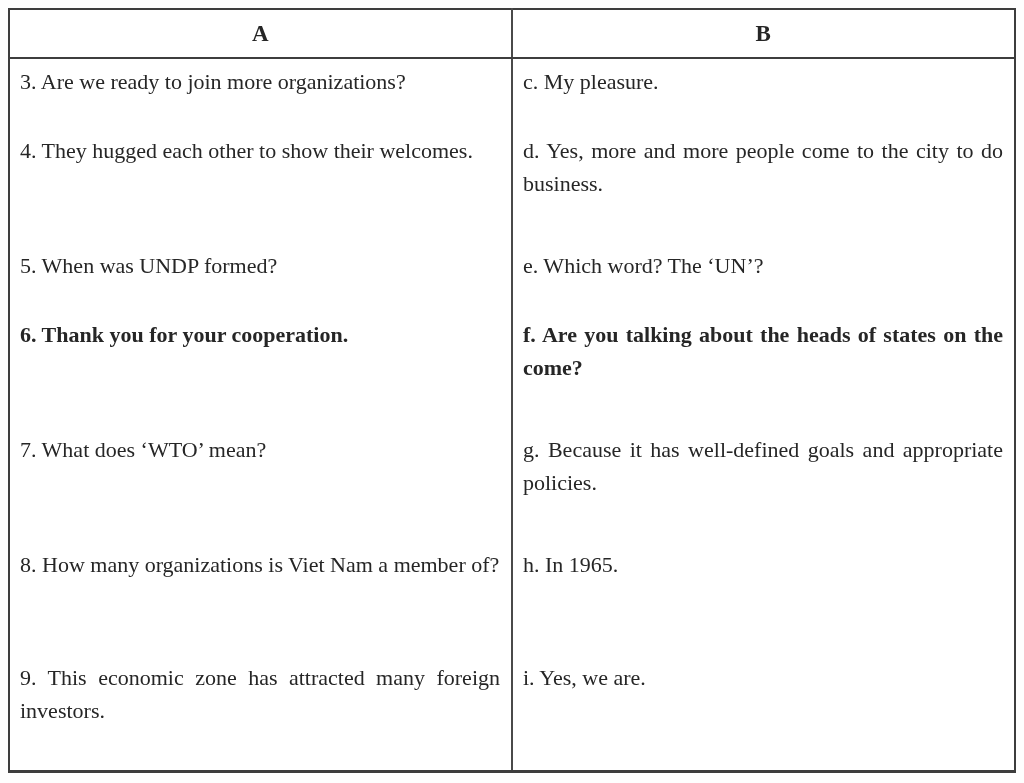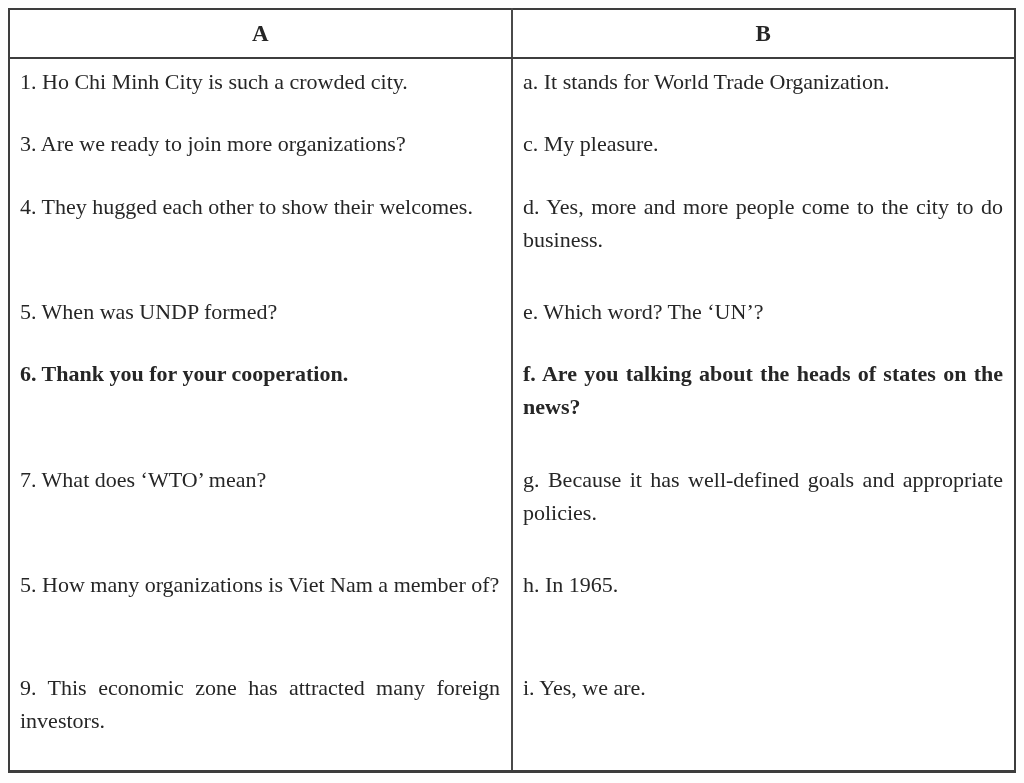--- a/index.html
+++ b/index.html
@@ -66,46 +66,42 @@
         <col>
         <col>
       </colgroup>
     <thead>
       <tr>
         <th class="col-header">A</th>
         <th class="col-header">B</th>
       </tr>
     </thead>
     <tbody>
-      <tr class="r1">
-        <td class="cell">1. Ho Chi Minh City is such a crowded city.</td>
-        <td class="cell">a. It stands for World Trade Organization.</td>
-      </tr>
       <tr class="r3">
         <td class="cell">3. Are we ready to join more organizations?</td>
         <td class="cell">c. My pleasure.</td>
       </tr>
       <tr class="r4">
         <td class="cell">4. They hugged each other to show their welcomes.</td>
         <td class="cell">d. Yes, more and more people come to the city to do business.</td>
       </tr>
       <tr class="r5">
         <td class="cell">5. When was UNDP formed?</td>
         <td class="cell">e. Which word? The ‘UN’?</td>
       </tr>
       <tr class="r6">
         <td class="cell">6. Thank you for your cooperation.</td>
-        <td class="cell">f. Are you talking about the heads of states on the news?</td>
+        <td class="cell">f. Are you talking about the heads of states on the come?</td>
       </tr>
       <tr class="r7">
         <td class="cell">7. What does ‘WTO’ mean?</td>
         <td class="cell">g. Because it has well-defined goals and appropriate policies.</td>
       </tr>
       <tr class="r8">
-        <td class="cell">5. How many organizations is Viet Nam a member of?</td>
+        <td class="cell">8. How many organizations is Viet Nam a member of?</td>
         <td class="cell">h. In 1965.</td>
       </tr>
       <tr class="r9">
         <td class="cell">9. This economic zone has attracted many foreign investors.</td>
         <td class="cell">i. Yes, we are.</td>
       </tr>
 
     </tbody>
   </table>
 </div>

